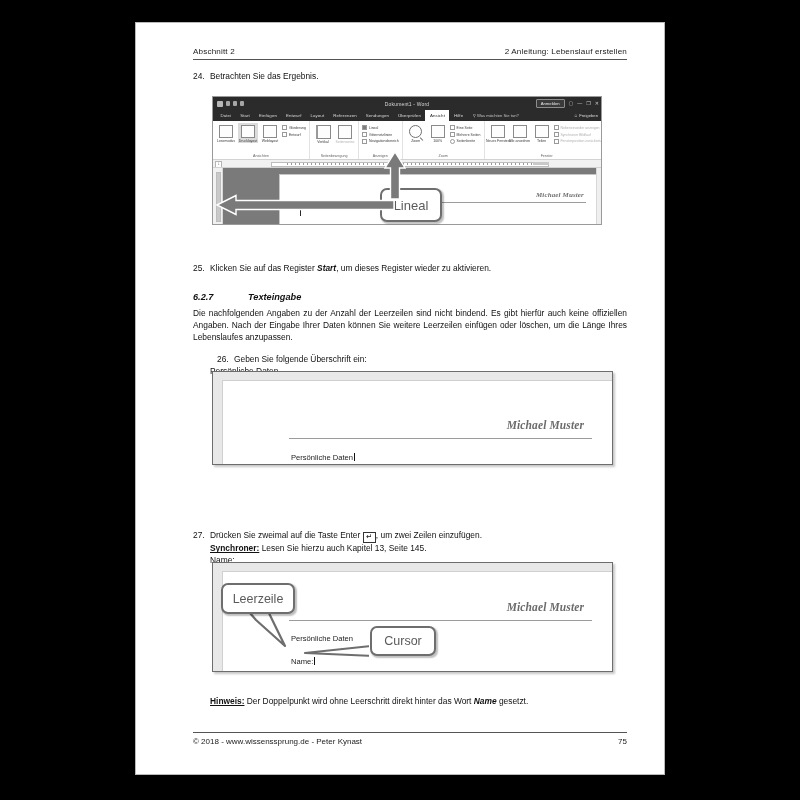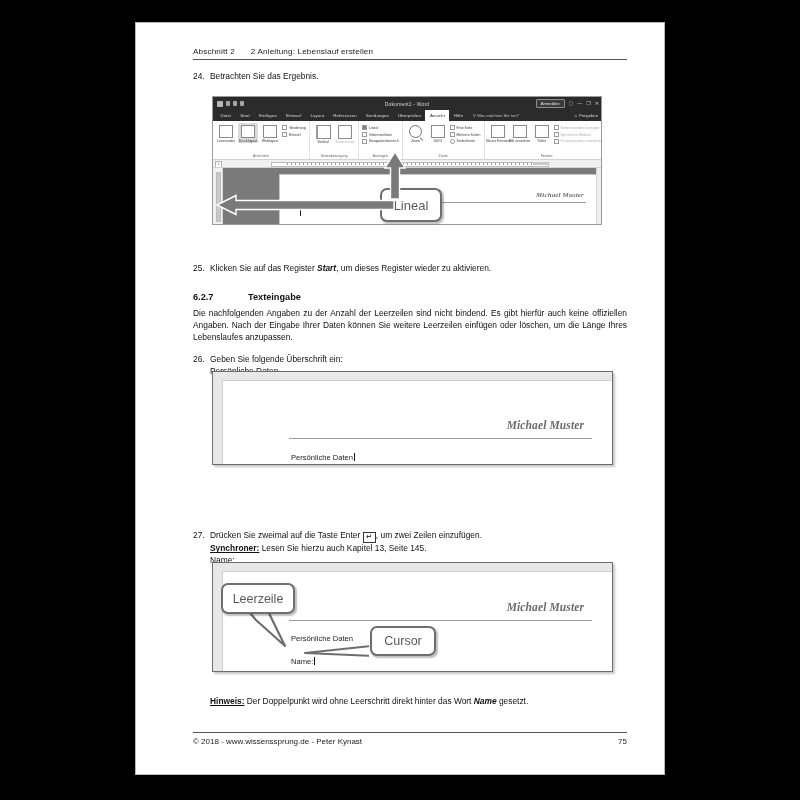--- a/index.html
+++ b/index.html
@@ -37,20 +37,21 @@
   .page-inner {
     position: absolute;
     left: 57px;
     top: 24px;
     width: 434px;
   }
 
   
   .runhead {
     display: flex;
+    justify-content: space-between;
     align-items: flex-end;
     font-size: 8.1px;
     color: #222;
     border-bottom: 0.9px solid #555;
     padding-bottom: 3px;
     letter-spacing: 0.02em;
     gap: 16px;
   }
 
   
@@ -73,20 +74,21 @@
   .ol-body { flex: 1 1 auto; }
   .indented { padding-left: 17px; }
 
   .bi { font-weight: bold; font-style: italic; }
   .ul-bold { font-weight: bold; text-decoration: underline; }
 
   
   .h3 {
     font-size: 9.2px;
     font-weight: bold;
+    font-style: italic;
     color: #111;
     display: flex;
   }
   .h3 .num { width: 55px; flex: 0 0 55px; }
 
   
   .keycap {
     display: inline-block;
     border: 0.9px solid #333;
     font-size: 7.5px;
@@ -495,21 +497,21 @@
         <span class="ol-body"><span>Klicken Sie auf das Register </span><span class="bi">Start</span><span>, um dieses Register wieder zu aktivieren.</span></span>
       </div>
 
       <div class="h3" style="margin-top:17px;">
         <span class="num">6.2.7</span>
         <span>Texteingabe</span>
       </div>
 
       <div class="para" style="margin-top:6px; text-align:justify;">Die nachfolgenden Angaben zu der Anzahl der Leerzeilen sind nicht bindend. Es gibt hierfür auch keine offiziellen Angaben. Nach der Eingabe Ihrer Daten können Sie weitere Leerzeilen einfügen oder löschen, um die Länge Ihres Lebenslaufes anzupassen.</div>
 
-      <div class="ol-item" style="margin-top:10px;">
+      <div class="ol-item" style="margin-top:10px;margin-left:24px;">
         <span class="ol-num">26.</span>
         <span class="ol-body">Geben Sie folgende Überschrift ein:</span>
       </div>
       <div class="para indented">Persönliche Daten</div>
 
       <div style="height:113px;"></div>
 
       <div class="ol-item">
         <span class="ol-num">27.</span>
         <span class="ol-body"><span>Drücken Sie zweimal auf die Taste Enter </span><span class="keycap">↵</span><span>, um zwei Zeilen einzufügen.</span></span>

